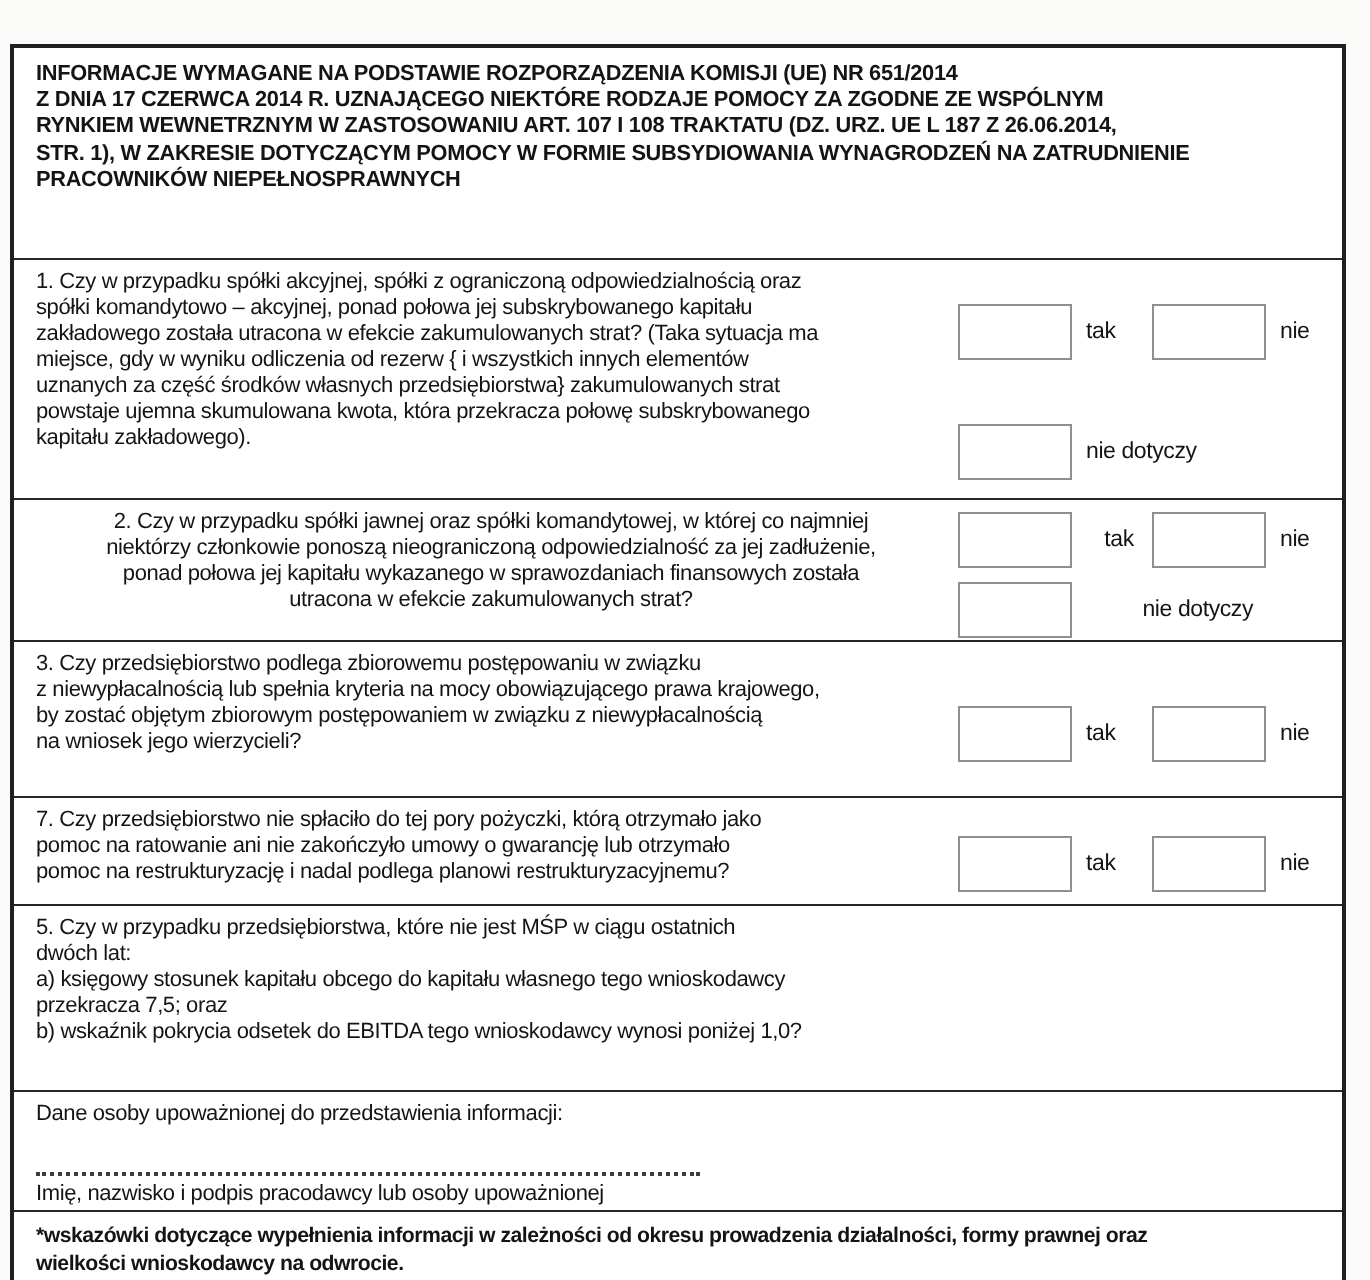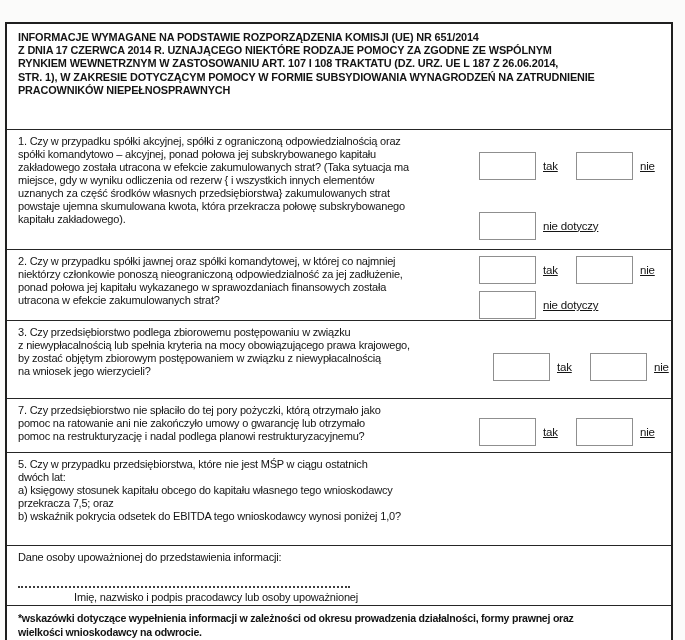--- a/index.html
+++ b/index.html
@@ -33,30 +33,29 @@
 
   .question { display: flex; }
   .q-text {
     flex: 0 0 472px;
     box-sizing: border-box;
     padding: 5px 6px 2px 11px;
     font-size: 11px; line-height: 13px; letter-spacing: -0.2px;
     white-space: pre-line;
   }
   .q1 { height: 120px; }
-  .q2 { height: 71px; }
-  .q3 { height: 78px; gap: 14px; }
+  .q2 { height: 71px; text-align: center; }
+  .q3 { height: 78px; }
   .q4 { height: 54px; }
   .q5 { height: 93px; flex-direction: column; }
 
   .opts {
     display: grid;
     grid-template-columns: 57px 40px 57px 1fr;
     align-items: center;
-    text-decoration: underline;
   }
   .q1 .opts { margin-top: 12px; row-gap: 13px; }
   .q2 .opts { margin-top: 5px;  row-gap: 6px; }
   .q3 .opts { margin-top: 15px; }
   .q4 .opts { margin-top: 12px; }
   .q5 .opts { margin-top: 11px; row-gap: 6px; }
 
   .cb {
     width: 57px; height: 28px;
     box-sizing: border-box;
@@ -69,21 +68,20 @@
     white-space: nowrap;
   }
   .opt-span { grid-column: 2 / -1; }
 
   .dane { height: 60px; padding: 5px 0 0 11px; }
   .dane-title { font-size: 11px; letter-spacing: -0.2px; line-height: 13px; }
   .sig-row {
     display: flex;
     margin-top: 14px;
     padding-right: 52px;
-    text-align: right;
   }
   .sig-left  { width: 340px; }
   .sig-right { width: 147px; margin-left: auto; }
   .dotline {
     height: 8px;
     border-bottom: 2px dotted #3c3c3c;
   }
   .dotline-left  { width: 332px; }
   .dotline-right { width: 145px; }
   .sig-label { font-size: 11px; letter-spacing: -0.2px; margin-top: 3px; white-space: nowrap; }

